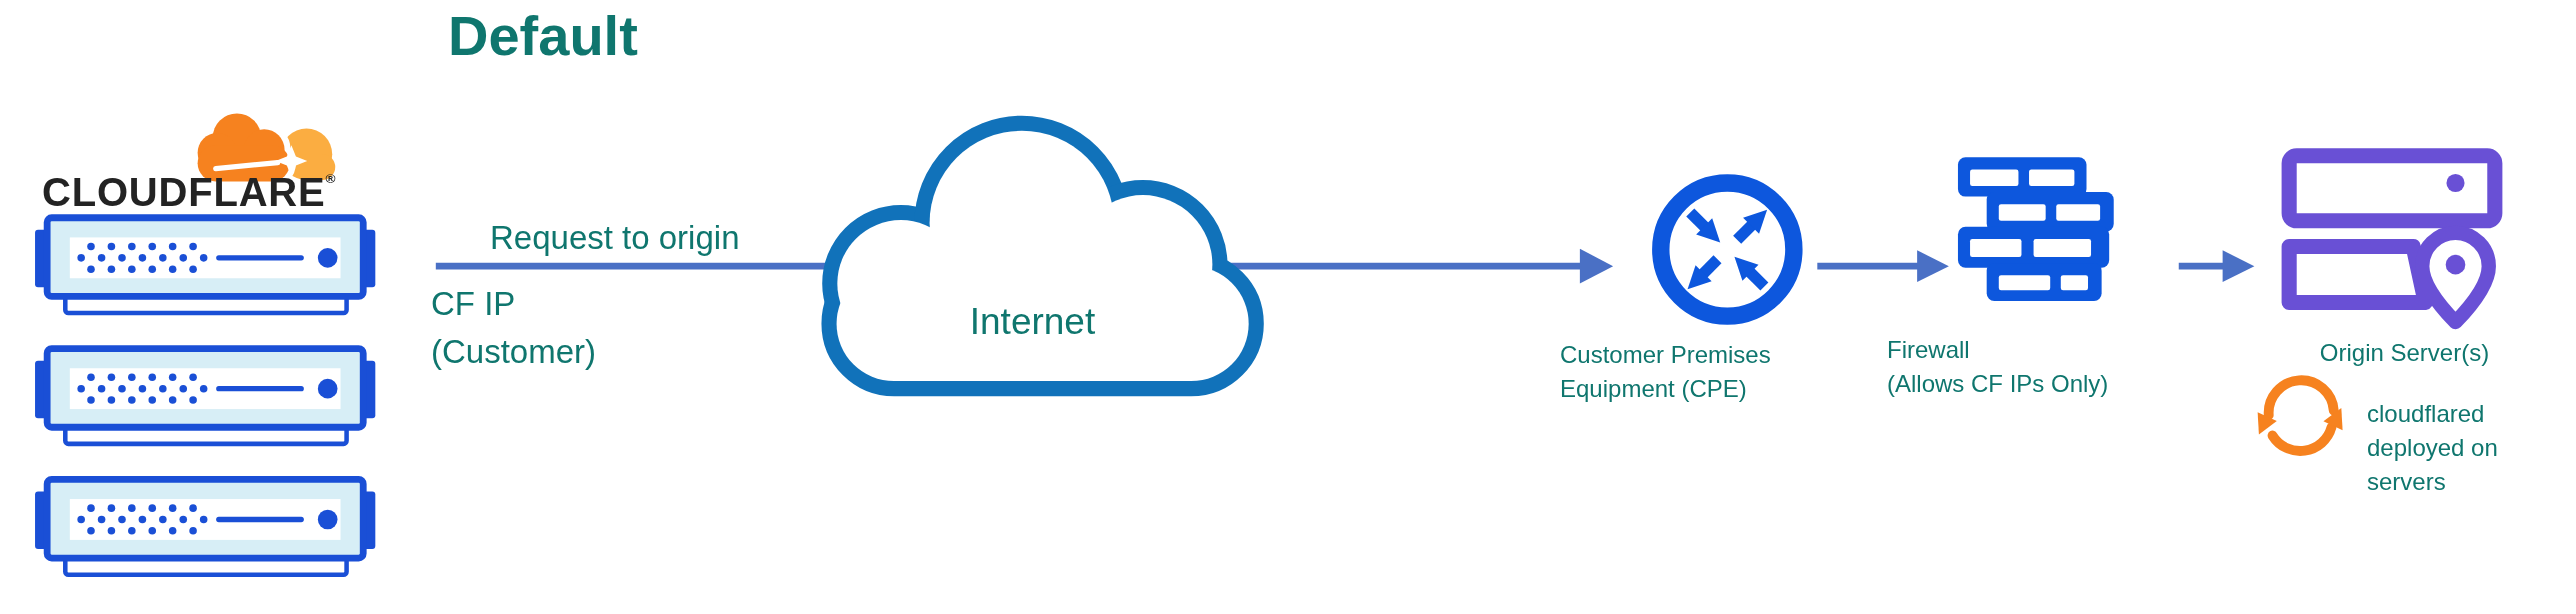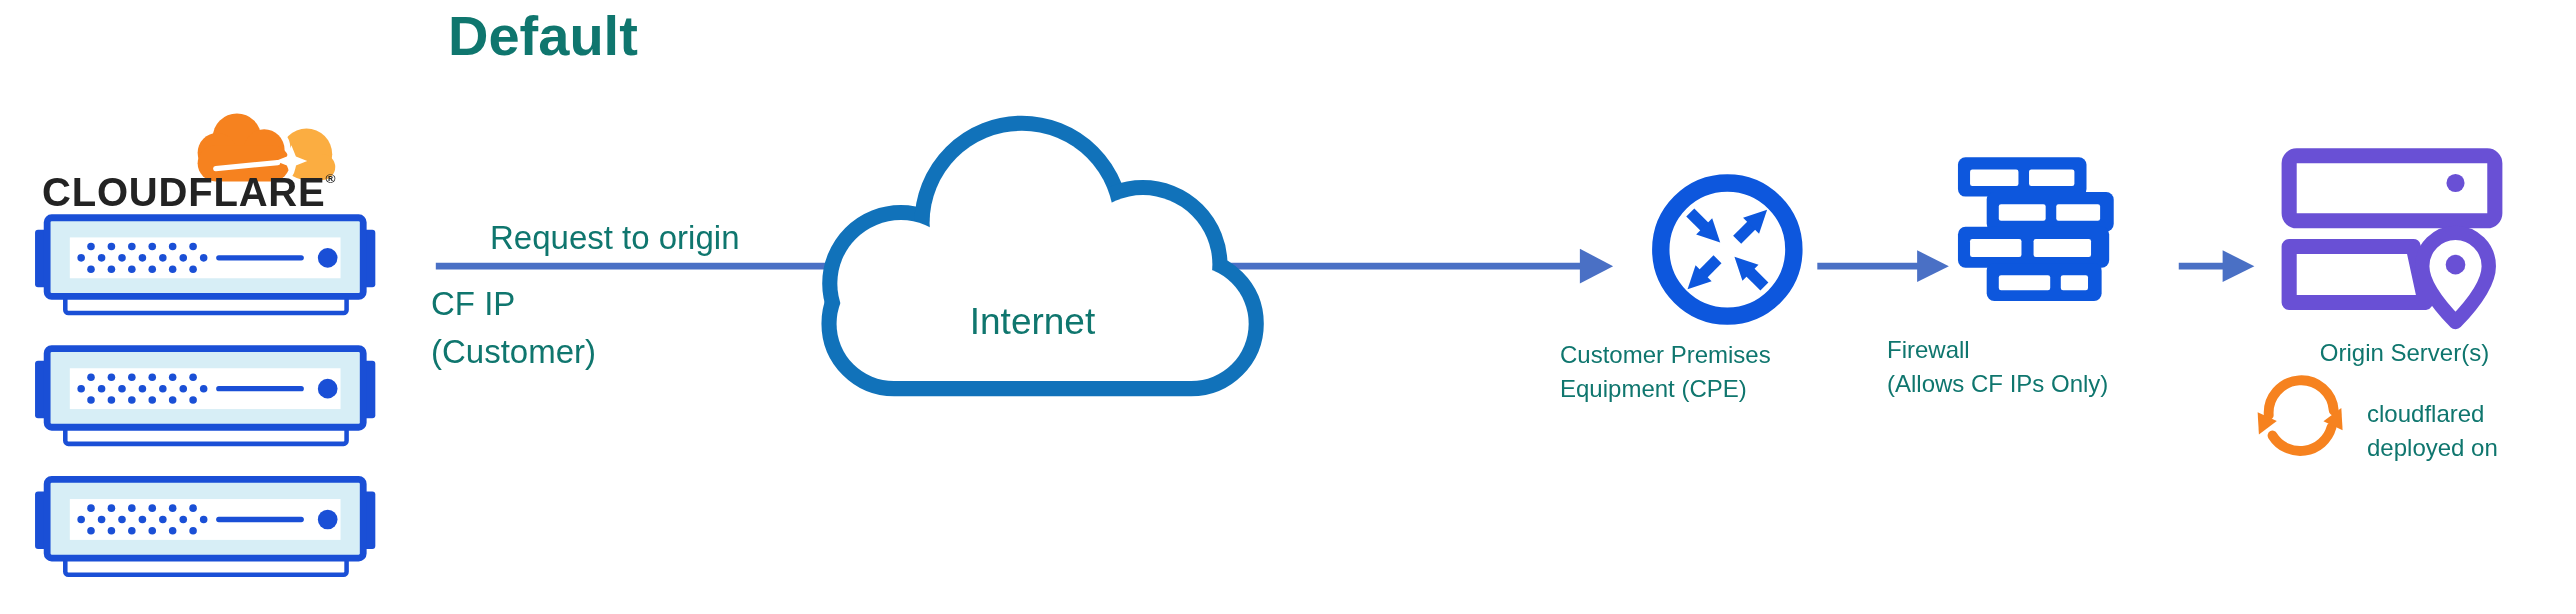--- a/index.html
+++ b/index.html
@@ -195,16 +195,17 @@
   <div class="txt lbl fw">
     <div>Firewall</div>
     <div>(Allows CF IPs Only)</div>
   </div>
 
   <div class="txt lbl origin">Origin Server(s)</div>
 
   <div class="txt lbl cfd">
     <div>cloudflared</div>
     <div>deployed on</div>
+    <div>servers</div>
   </div>
 
 </div>
 
 
 </body></html>

